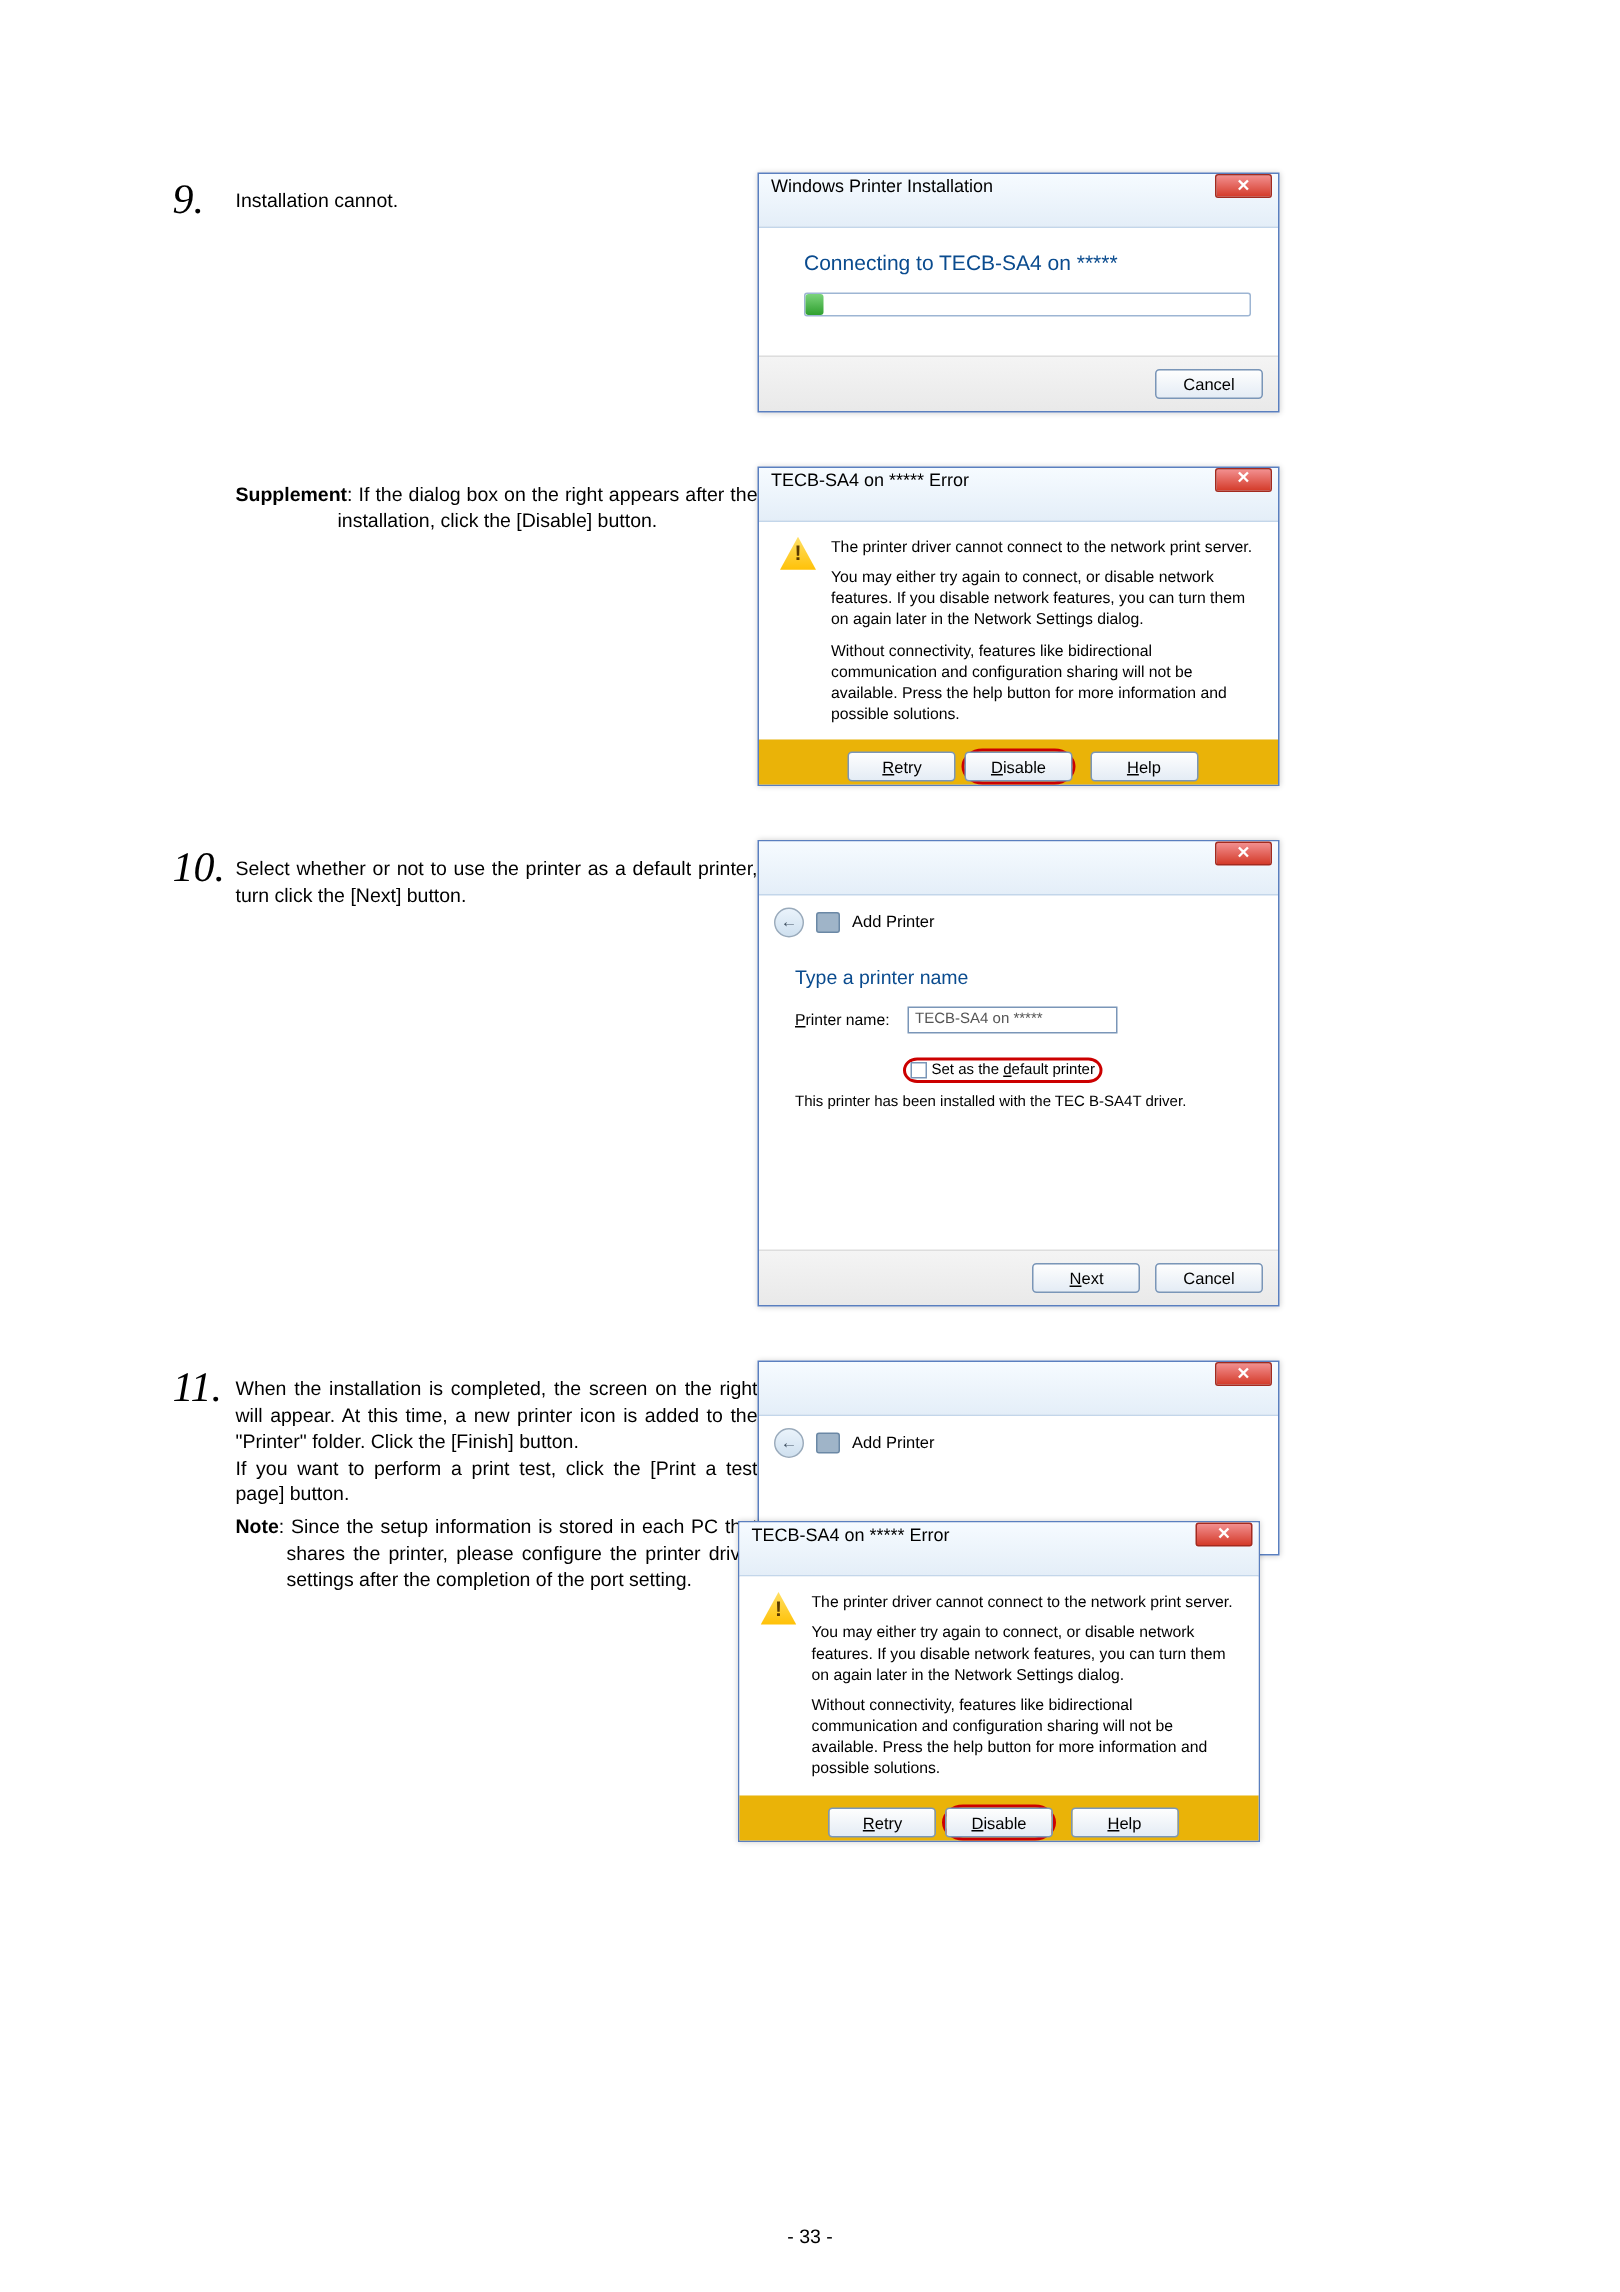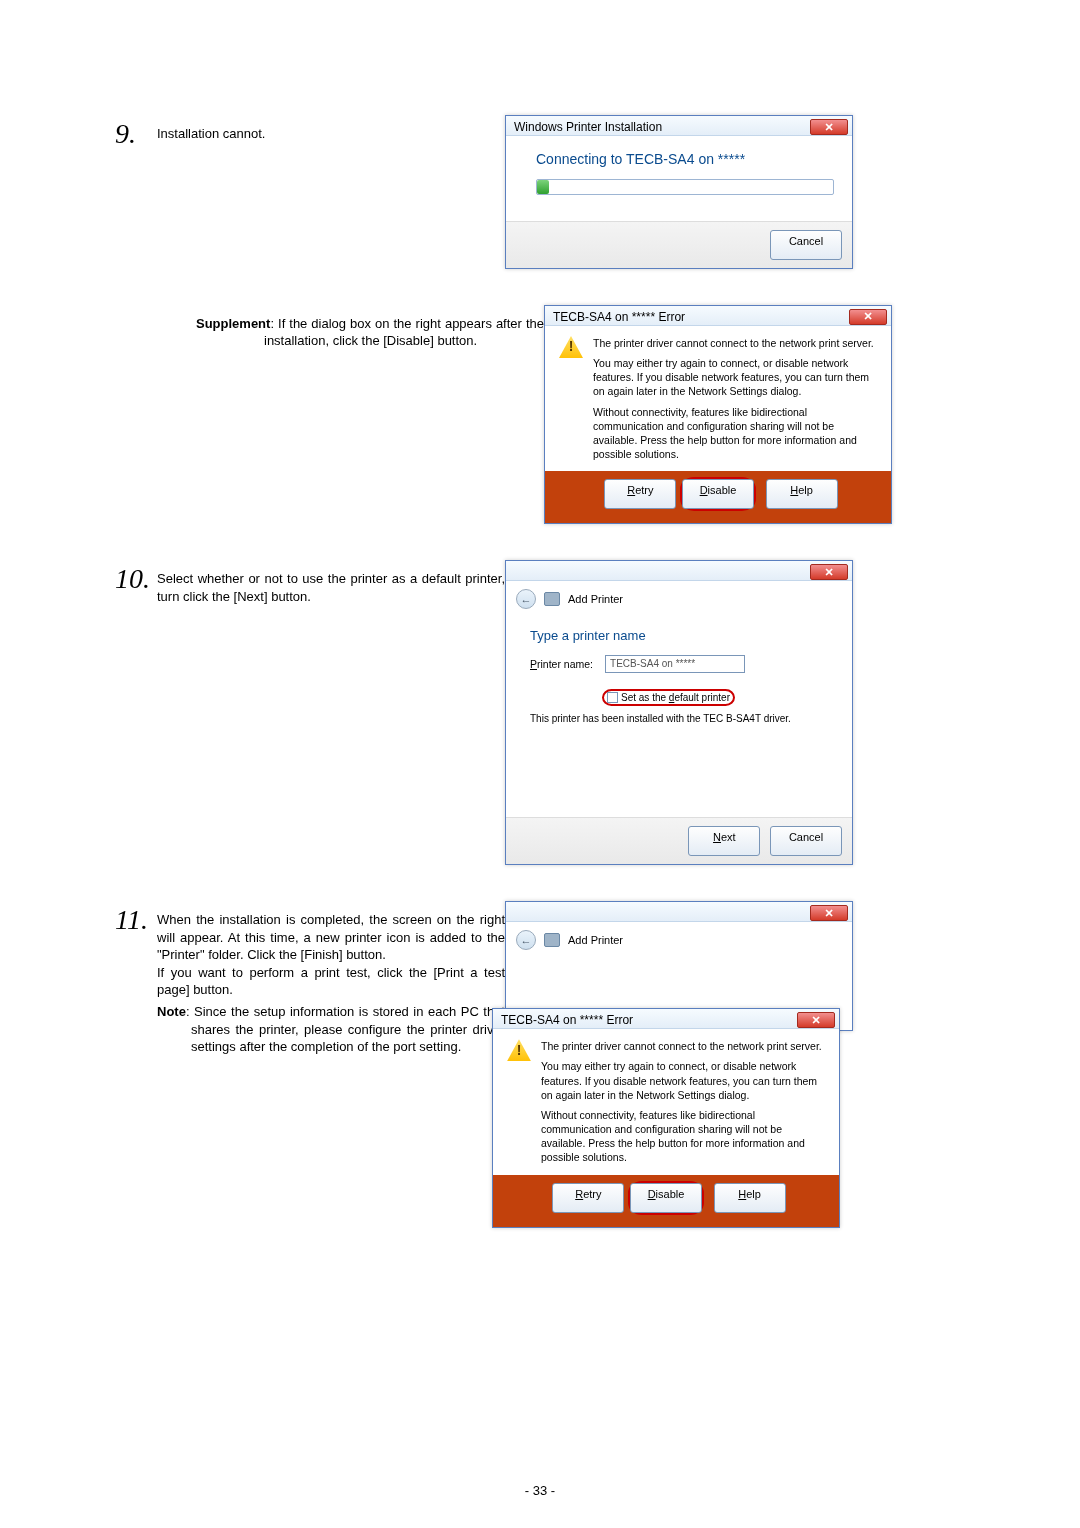--- a/index.html
+++ b/index.html
@@ -18,35 +18,35 @@
   .step-num {
     font-family: 'Times New Roman', serif;
     font-style: italic;
     font-size: 28px;
     width: 42px;
     flex-shrink: 0;
   }
   .step-text { width: 348px; padding-top: 10px; flex-shrink: 0; }
   .right-col { flex-shrink: 0; }
   .justify { text-align: justify; }
-  .hang-supp { padding-left: 68px; text-indent: -68px; margin-left: 39px; }
+  .hang-supp { padding-left: 68px; text-indent: -68px; }
   .hang-note { padding-left: 34px; text-indent: -34px; }
   .bold { font-weight: bold; }
 
   
   .dialog {
     border: 1px solid #5a7fbf;
     background: #f7f7f7;
     box-shadow: 0 0 4px rgba(0,0,0,0.2);
     position: relative;
   }
   .titlebar {
-    height: 20px;
+    height: 36px;
     background: linear-gradient(to bottom,#f6fbff,#e4eef8);
-    display: flex; align-items: flex-end; justify-content: space-between;
+    display: flex; align-items: flex-start; justify-content: space-between;
     padding: 0 4px 0 8px;
     border-bottom: 1px solid #c3d6ea;
     font-size: 12px;
   }
   .closebtn {
     width: 38px; height: 16px;
     background: linear-gradient(to bottom,#f28f8f,#d43b2a);
     border: 1px solid #a32a1f; border-radius: 2px;
     display: flex; align-items: center; justify-content: center;
     color: #fff; font-weight: bold; font-size: 11px;
@@ -63,21 +63,21 @@
     height: 100%; width: 4%;
     background: linear-gradient(to bottom,#7bd37b,#2fa02f);
     border-radius: 2px;
   }
   .btnbar {
     border-top: 1px solid #ddd; padding: 8px 10px; text-align: right;
     background: linear-gradient(to bottom,#f4f4f4,#e9e9e9);
   }
   .winbtn {
     display: inline-block;
-    min-width: 72px; height: 30px;
+    min-width: 72px; height: 20px;
     border: 1px solid #7a96b8; border-radius: 3px;
     background: linear-gradient(to bottom,#fefefe,#e4ecf5);
     font-size: 11px; text-align: center;
     padding: 3px 10px;
     margin-left: 6px;
   }
   .winbtn u { text-decoration: underline; }
 
   .errbox {
     display: flex; gap: 10px; padding: 10px 14px 4px 14px;
@@ -85,21 +85,21 @@
   }
   .warnicon {
     width: 24px; height: 22px; flex-shrink:0;
     background: linear-gradient(to bottom,#ffe066,#ffc107);
     clip-path: polygon(50% 0,100% 100%,0 100%);
     position: relative;
     display:flex;align-items:center;justify-content:center;
     color:#5a3a00;font-weight:bold;font-size:14px;
   }
   .errtxt p { margin-bottom: 6px; }
-  .errbtns { text-align:center; padding:6px 0 12px 0; background:#c2410c; }
+  .errbtns { text-align:center; padding:6px 0 0 0; background:#eab308; }
   .circle-wrap { display:inline-block; border:2px solid #cc0000; border-radius:14px/12px; }
 
   .wiz { background:#fff; }
   .wizhdr { display:flex;align-items:center;gap:8px;padding:8px 10px; }
   .backbtn {
     width:20px;height:20px;border:1px solid #9ab;border-radius:50%;
     background:linear-gradient(to bottom,#eaf3fb,#cfe0ef);
     display:flex;align-items:center;justify-content:center;font-size:11px;color:#456;
   }
   .prnicon {

